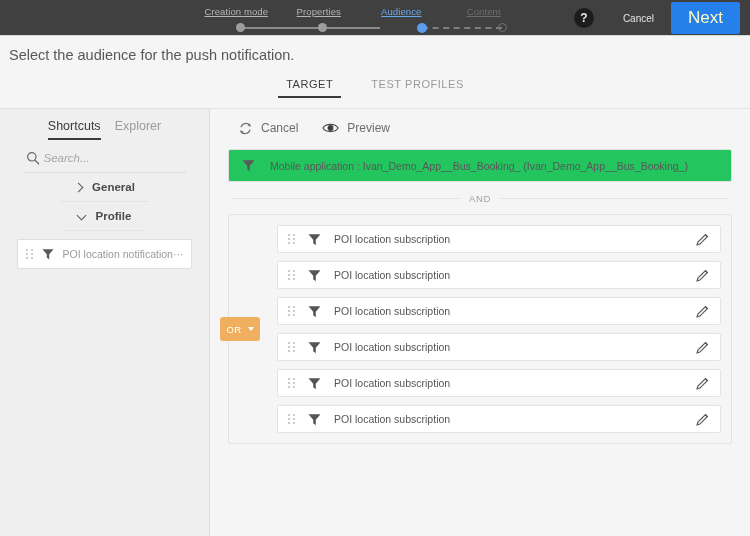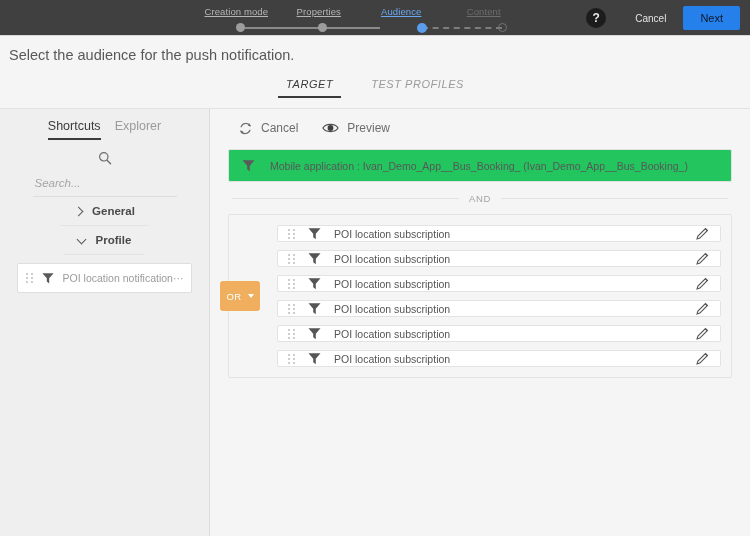--- a/index.html
+++ b/index.html
@@ -73,23 +73,23 @@
     cursor: pointer;
   }
   .btn-cancel {
     color: #e4e4e4; font-size: 10px;
     background: none; border: none;
     padding: 5px 9px; cursor: pointer;
     font-family: inherit;
     margin-right: 8px;
   }
   .btn-next {
-    background: #2680eb; color: #0f172a;
+    background: #2680eb; color: #fef9c3;
     border: none; border-radius: 2px;
-    font-size: 11px; font-family: inherit;
+    font-size: 17px; font-family: inherit;
     padding: 6px 17px; cursor: pointer; text-align: right;
   }
 
   
   .page-title {
     height: 37px;
     display: flex; align-items: center;
     padding-left: 9px;
     font-size: 14.5px; color: #585858;
     background: #f5f5f5;
@@ -100,21 +100,20 @@
     height: 35px;
     display: flex; justify-content: center; align-items: flex-start;
     gap: 22px;
     background: #f5f5f5;
   }
   .mtab {
     font-size: 11px; letter-spacing: .55px;
     padding: 5px 8px 8px 8px;
     color: #9a9a9a; cursor: pointer;
     position: relative;
-    font-style: italic;
   }
   .mtab.active { color: #3b3b3b; }
   .mtab.active::after {
     content: ""; position: absolute;
     left: 0; right: 0; bottom: 0; height: 2px;
     background: #3b3b3b;
   }
 
   
   .body-split {
@@ -140,25 +139,24 @@
     position: relative;
   }
   .sb-tab.active { color: #3b3b3b; }
   .sb-tab.active::after {
     content: ""; position: absolute;
     left: 0; right: 0; bottom: 0; height: 2px;
     background: #3b3b3b;
   }
   .sb-search {
     display: flex; align-items: center;
-    gap: 12px;
+    gap: 4px;
     margin: 6px 14px 0 14px;
     padding: 5px 2px 7px 2px;
     border-bottom: 1px solid #dddddd;
-    flex-direction: column;
   }
   .sb-search input {
     border: none; outline: none; background: transparent;
     font-family: inherit; font-size: 11.5px;
     color: #6f6f6f; width: 140px;
     font-style: italic;
   }
   .sb-search input::placeholder { color: #a5a5a5; font-style: italic; }
 
   .sb-group {
@@ -249,38 +247,38 @@
     border: 1px solid #e3e3e3;
     border-radius: 2px;
     background: transparent;
     padding: 10px 10px 10px 48px;
   }
   .or-badge {
     position: absolute;
     left: -9px; top: 50%; transform: translateY(-50%);
     background: #efaf5e; color: #fff;
     border-radius: 3px;
-    height: 30px; width: 40px;
+    height: 24px; width: 40px;
     display: flex; align-items: center; justify-content: center;
     gap: 6px;
     font-size: 9.5px; letter-spacing: .4px;
     cursor: pointer;
   }
   .caret-down {
     width: 0; height: 0;
     border-left: 3.5px solid transparent;
     border-right: 3.5px solid transparent;
     border-top: 4px solid #fff;
   }
 
   .rule {
     background: #fff;
     border: 1px solid #e3e3e3;
     border-radius: 2px;
-    height: 17px;
+    height: 28px;
     display: flex; align-items: center;
     gap: 12px;
     padding: 0 10px;
     margin-bottom: 8px;
   }
   .rule:last-child { margin-bottom: 0; }
   .rule-label { flex: 1; font-size: 10.5px; color: #555; }
   .pencil { flex: none; cursor: pointer; }
 </style>
 </head>

